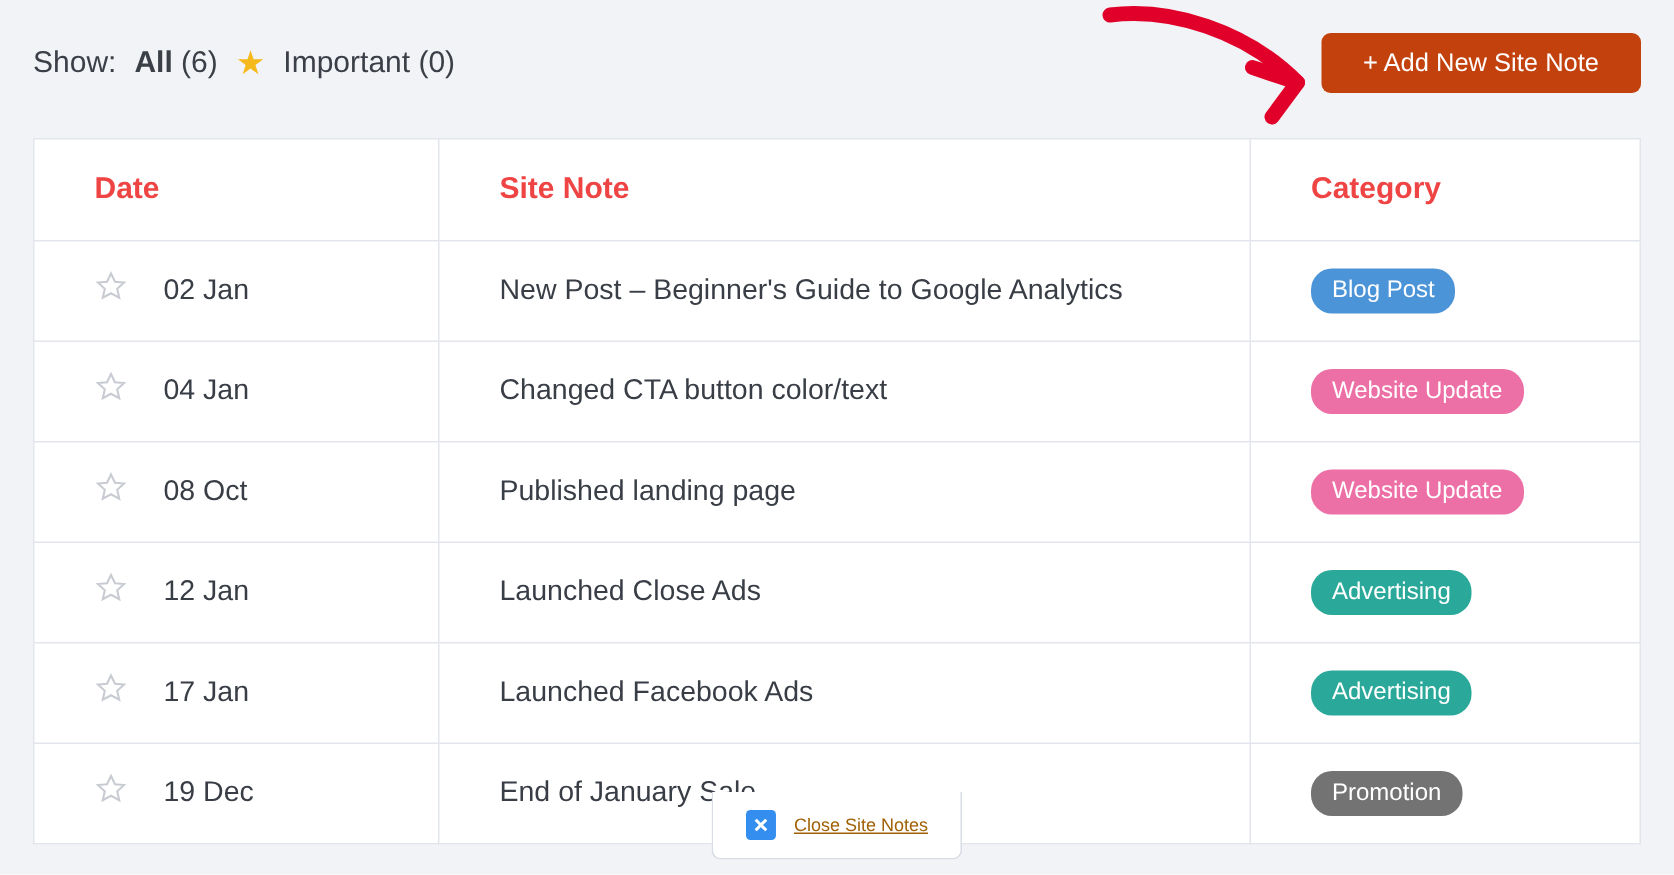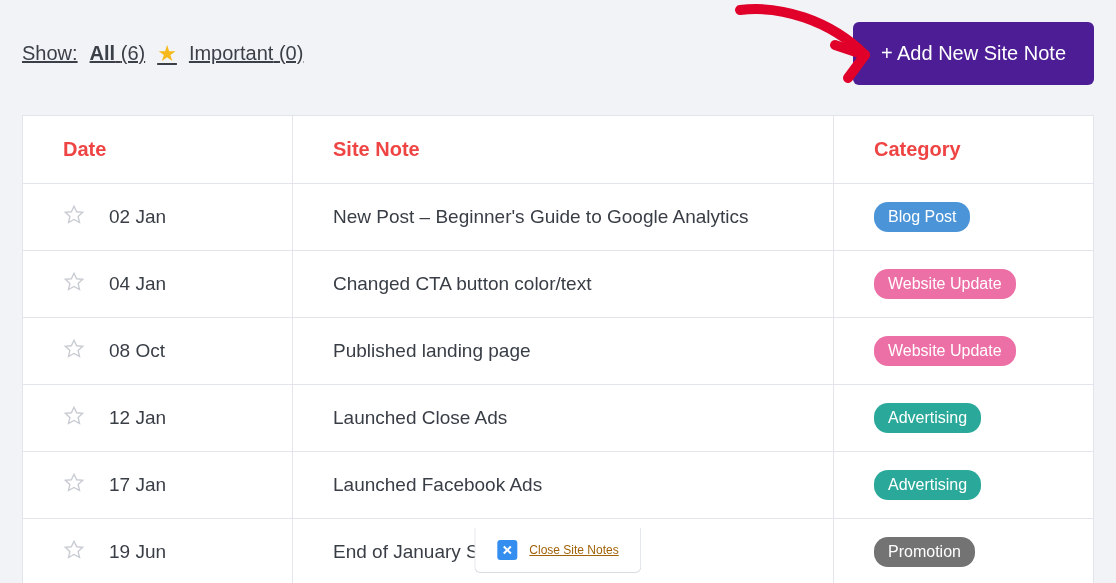--- a/index.html
+++ b/index.html
@@ -17,37 +17,36 @@
       justify-content: space-between;
       align-items: center;
       margin-bottom: 30px;
     }
     .filter-bar {
       display: flex;
       align-items: center;
       gap: 12px;
       font-size: 20px;
       color: #3b3f47;
-      text-decoration: underline;
     }
     .filter-all { cursor: pointer; }
     .filter-all b { font-weight: 700; }
     .star-gold {
       color: #f5b91b;
       font-size: 22px;
       line-height: 1;
     }
     .filter-important { cursor: pointer; }
     .add-btn {
-      background: #4c1d95;
+      background: #c2410c;
       color: #fff;
       border: none;
       border-radius: 6px;
-      padding: 20px 28px;
-      font-size: 20px;
+      padding: 10px 28px;
+      font-size: 17px;
       cursor: pointer;
     }
     table.notes {
       width: 100%;
       border-collapse: collapse;
       background: #fff;
       border: 1px solid #d8dde4;
     }
     table.notes th, table.notes td {
       border: 1px solid #e2e6ec;
@@ -219,21 +218,21 @@
         </td>
         <td class="col-note">Launched Facebook Ads</td>
         <td class="col-cat"><span class="badge" style="background:#2aa99a">Advertising</span></td>
       </tr>
       <tr>
         <td class="col-date">
           <div class="date-cell">
             <span><svg class="star-outline" viewBox="0 0 24 24">
                 <path d="M12 2.5l2.9 6 6.6.6-5 4.6 1.5 6.5L12 16.9 6 20.2l1.5-6.5-5-4.6 6.6-.6z"></path>
               </svg></span>
-            <span>19 Jun</span>
+            <span>19 Dec</span>
           </div>
         </td>
         <td class="col-note">End of January Sale</td>
         <td class="col-cat"><span class="badge" style="background:#737373">Promotion</span></td>
       </tr>
     </tbody>
 </table>
 
 <div class="close-bar">
   <span class="close-icon"></span>

